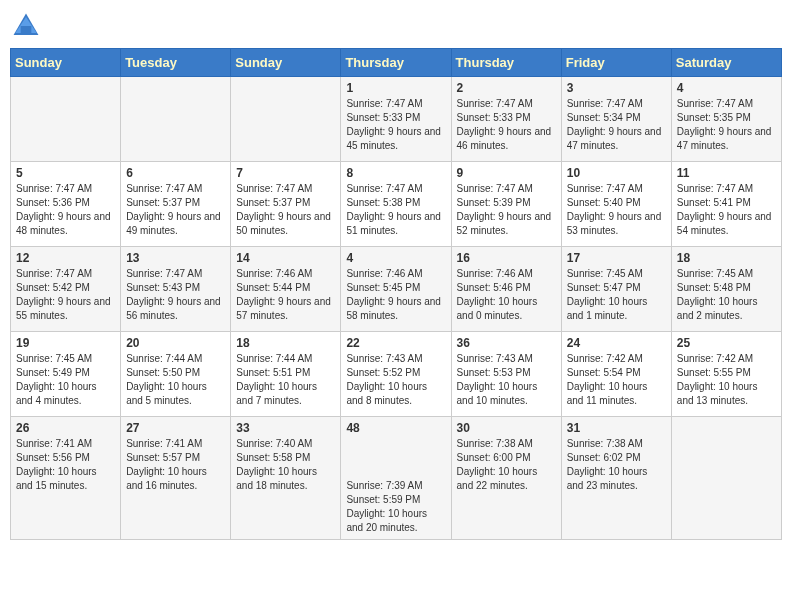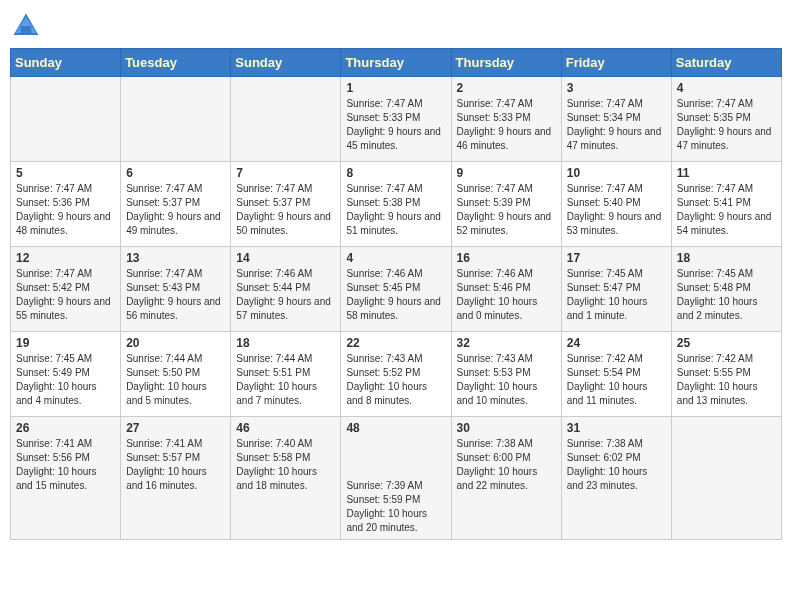--- a/index.html
+++ b/index.html
@@ -257,21 +257,21 @@
 Sunset: 5:51 PM
 Daylight: 10 hours and 7 minutes.</div>
         </td>
         <td>
           <span class="day-num">22</span>
           <div class="day-info" style="white-space: pre-line;">Sunrise: 7:43 AM
 Sunset: 5:52 PM
 Daylight: 10 hours and 8 minutes.</div>
         </td>
         <td>
-          <span class="day-num">32</span>
+          <span class="day-num">36</span>
           <div class="day-info" style="white-space: pre-line;">Sunrise: 7:43 AM
 Sunset: 5:53 PM
 Daylight: 10 hours and 10 minutes.</div>
         </td>
         <td>
           <span class="day-num">24</span>
           <div class="day-info" style="white-space: pre-line;">Sunrise: 7:42 AM
 Sunset: 5:54 PM
 Daylight: 10 hours and 11 minutes.</div>
         </td>
@@ -289,21 +289,21 @@
 Sunset: 5:56 PM
 Daylight: 10 hours and 15 minutes.</div>
         </td>
         <td>
           <span class="day-num">27</span>
           <div class="day-info" style="white-space: pre-line;">Sunrise: 7:41 AM
 Sunset: 5:57 PM
 Daylight: 10 hours and 16 minutes.</div>
         </td>
         <td>
-          <span class="day-num">46</span>
+          <span class="day-num">33</span>
           <div class="day-info" style="white-space: pre-line;">Sunrise: 7:40 AM
 Sunset: 5:58 PM
 Daylight: 10 hours and 18 minutes.</div>
         </td>
         <td>
           <span class="day-num">48</span>
           <div class="day-info" style="white-space: pre-line; margin-top: 44px;">Sunrise: 7:39 AM
 Sunset: 5:59 PM
 Daylight: 10 hours and 20 minutes.</div>
         </td>

